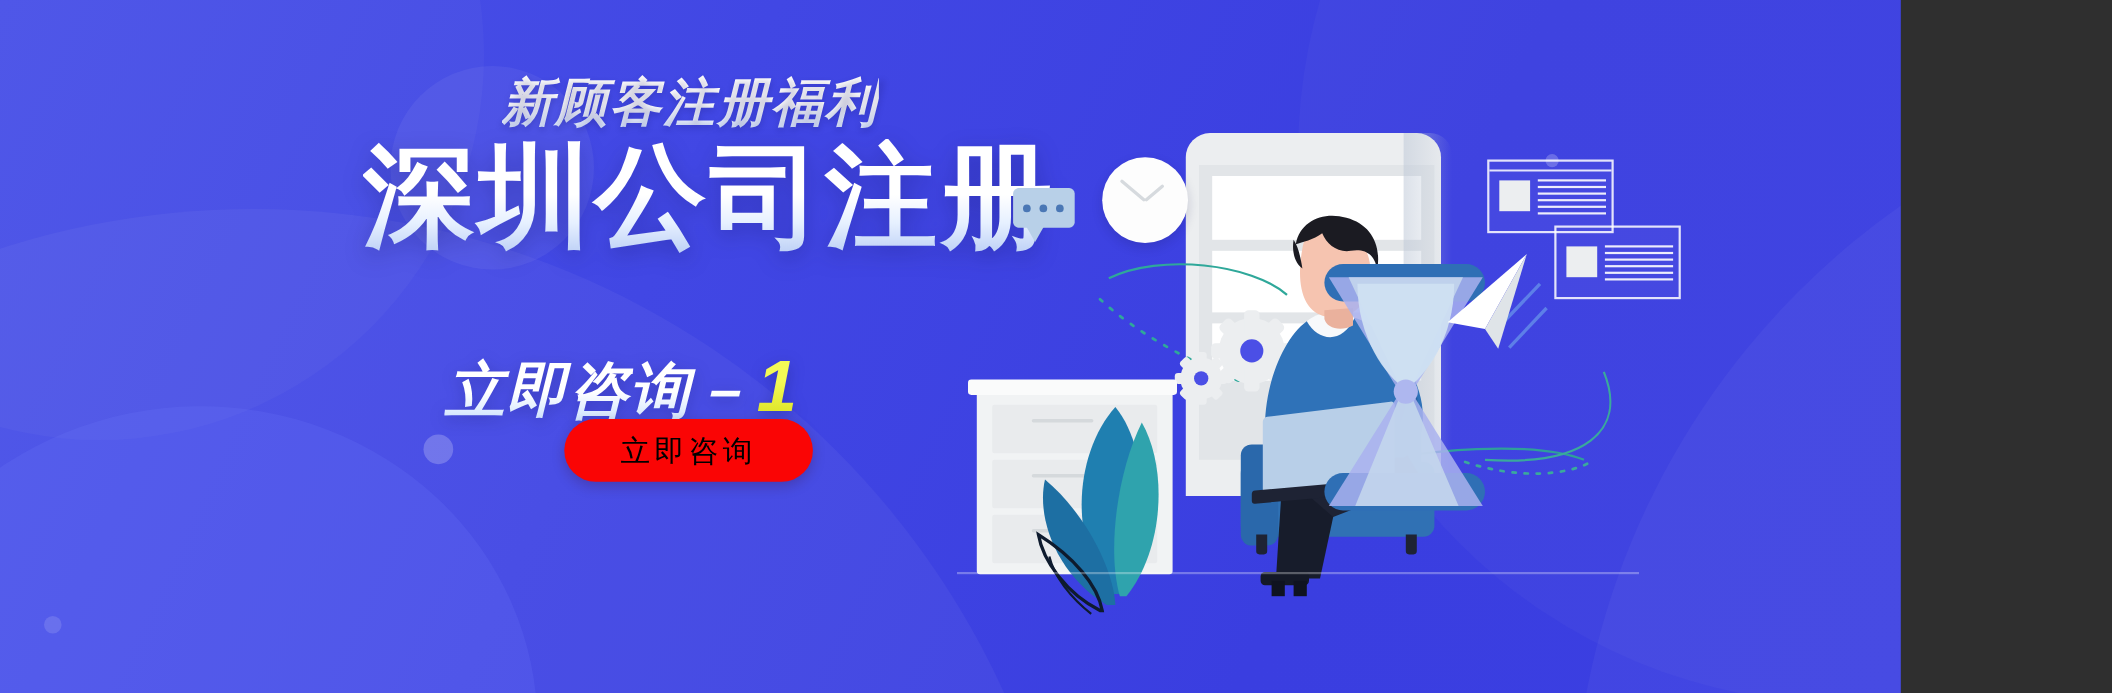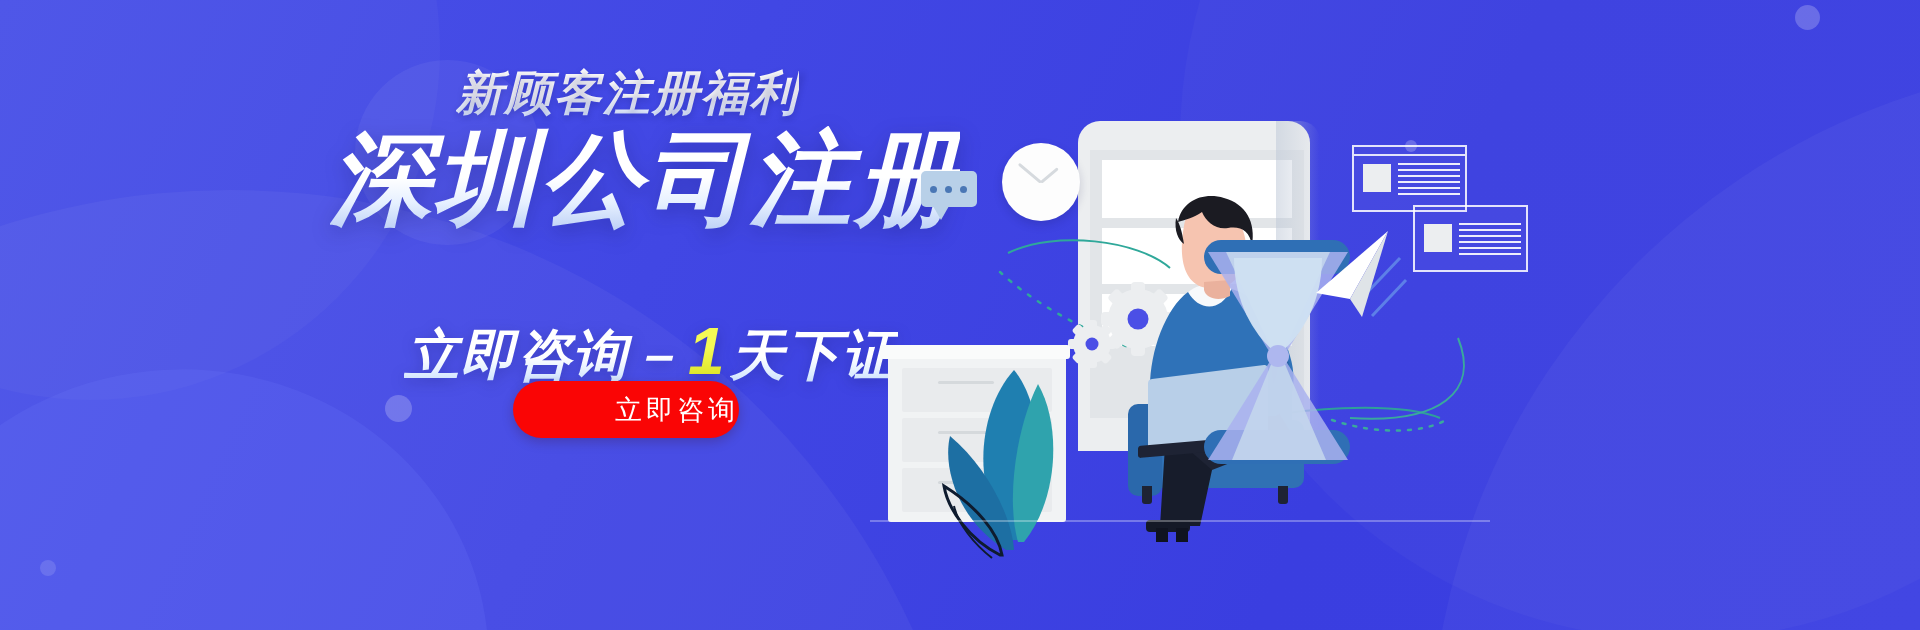--- a/index.html
+++ b/index.html
@@ -1,21 +1,21 @@
 <!DOCTYPE html>
 <html><head>
 <meta charset="utf-8">
 <style>
   * { margin:0; padding:0; box-sizing:border-box; }
   html,body { background:#2f2f2f; }
   body { font-family:"Liberation Sans","DejaVu Sans",sans-serif; }
 
   .banner{
     position:relative;
-    width:1920px; height:630px;
+    width:1728px; height:630px;
     overflow:hidden;
     background:linear-gradient(115deg,#4a52e8 0%,#4147e4 35%,#3a3ee0 70%,#3b3fe2 100%);
   }
 
   
   .bg-arc-1{
     position:absolute; left:-520px; top:190px;
     width:1500px; height:1500px; border-radius:50%;
     background:rgba(255,255,255,.045);
   }
@@ -63,21 +63,21 @@
     color:#fff;
     background:linear-gradient(180deg,#ffffff 52%,#cfe0ff 100%);
     -webkit-background-clip:text; background-clip:text;
     -webkit-text-fill-color:transparent;
     text-shadow:0 3px 6px rgba(20,20,90,.22);
     white-space:nowrap;
   }
 
   .headline{
     position:absolute; left:330px; top:126px;
-    font-size:102px; font-weight:bold; font-style:italic;
+    font-size:102px; font-weight:bold; 
     letter-spacing:3px; line-height:1.05;
     background:linear-gradient(180deg,#ffffff 48%,#e6f0ff 72%,#b9cdf5 100%);
     -webkit-background-clip:text; background-clip:text;
     -webkit-text-fill-color:transparent;
     filter:drop-shadow(0 6px 10px rgba(20,20,90,.3));
     white-space:nowrap;
   }
 
   .pill{
     position:absolute; left:390px; top:249px;
@@ -108,24 +108,23 @@
     -webkit-text-fill-color:transparent;
     padding:0 4px;
     filter:drop-shadow(0 4px 7px rgba(20,20,90,.3));
   }
 
   .cta{
     position:absolute; left:513px; top:381px;
     width:226px; height:57px; border-radius:29px;
     background:#fa0505;
     border:none; cursor:pointer;
-    color:#ffffff; font-size:27px; letter-spacing:4px;
+    color:#000000; font-size:27px; letter-spacing:4px;
     font-family:Liberation Mono, monospace;
     box-shadow:0 4px 12px rgba(60,0,0,.22);
-    text-align:right;
   }
 
   
   .scene{ position:absolute; left:880px; top:0; width:1040px; height:630px; }
 
   
   .wall{
     position:absolute; left:198px; top:121px;
     width:232px; height:330px;
     background:#eceef0;
@@ -313,21 +312,20 @@
   <div class="copy">
 
     <div class="kicker">新顾客注册福利</div>
 
     <div class="headline">深圳公司注册</div>
 
 
     <div class="subline">
       <span class="w">立即咨询－</span>
         <span class="num">1</span>
-        <span class="w">天下证</span>
     </div>
 
     <button class="cta">立即咨询</button>
   </div>
 
   <div class="scene">
 
     <div class="wall"></div>
     <div class="wall-inner"></div>
     <div class="pane p1"></div>

